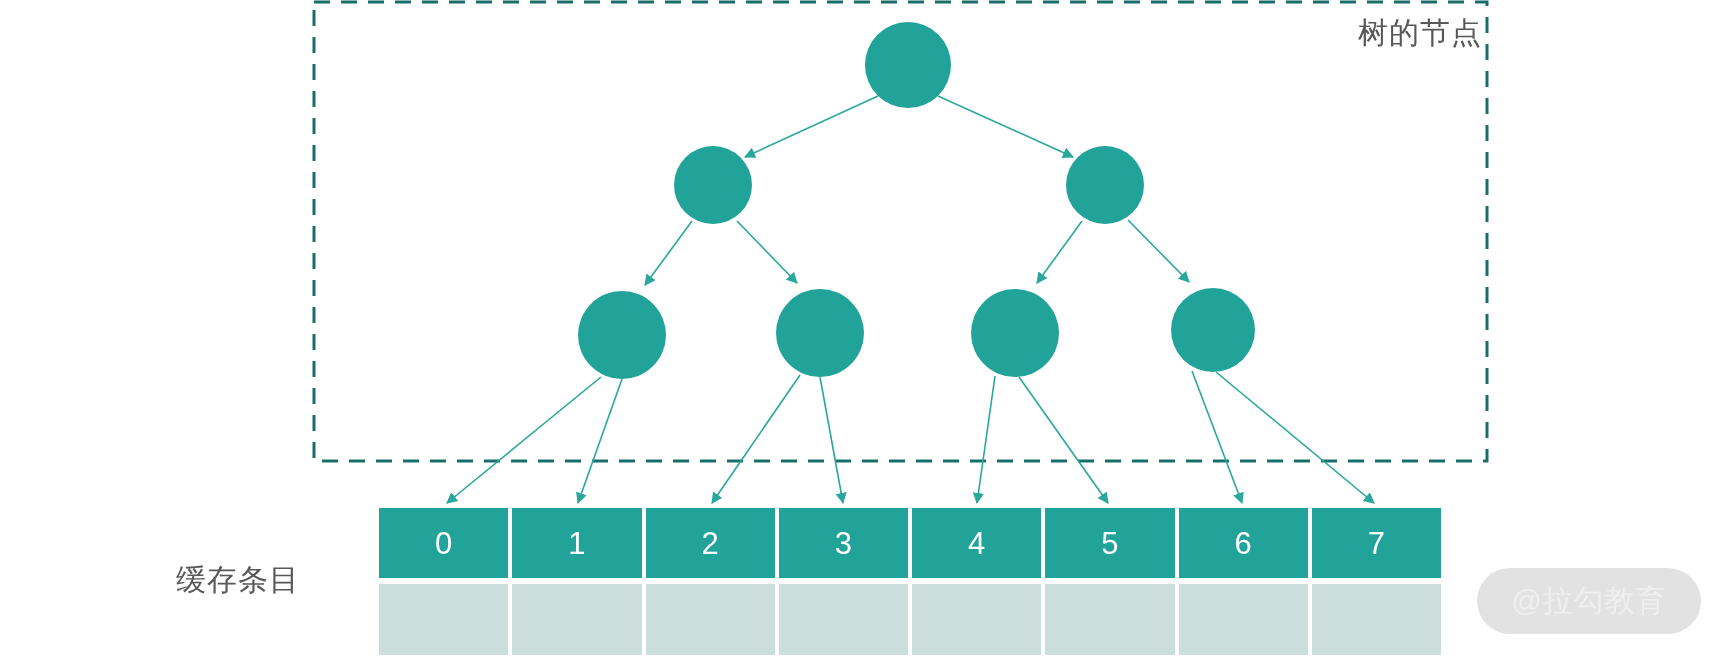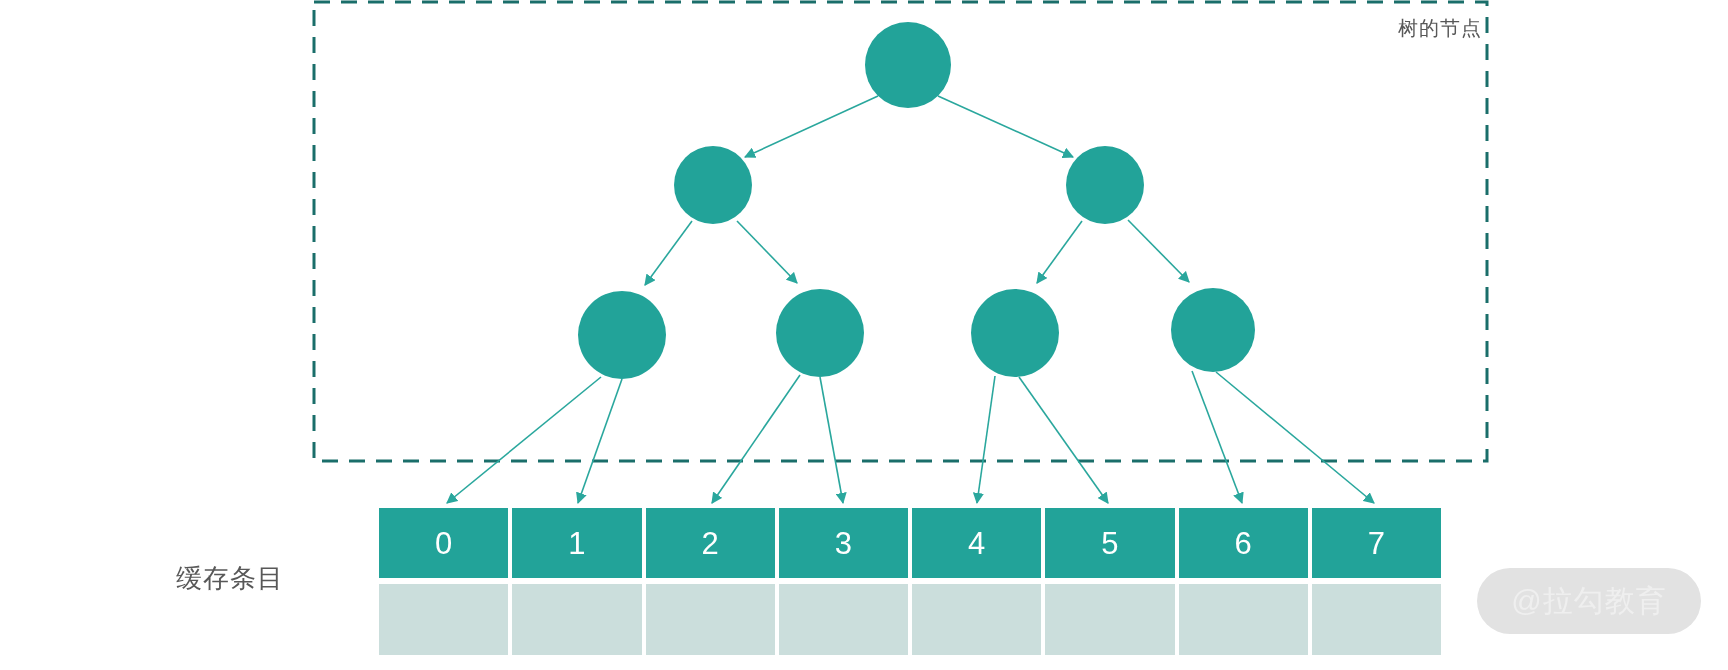--- a/index.html
+++ b/index.html
@@ -26,31 +26,31 @@
     position: absolute;
     left: 0;
     top: 0;
     width: 1728px;
     height: 670px;
   }
   .tree-region-label {
     position: absolute;
     right: 246px;
     top: 18px;
-    font-size: 20px;
+    font-size: 30px;
     color: #585858;
     letter-spacing: 1px;
     line-height: 1;
     white-space: nowrap;
   }
   .cache-label {
     position: absolute;
     left: 176px;
     top: 565px;
-    font-size: 26px;
+    font-size: 30px;
     color: #585858;
     letter-spacing: 1px;
     line-height: 1;
     white-space: nowrap;
   }
   #cache-table {
     position: absolute;
     left: 379px;
     top: 508px;
     width: 1062px;

